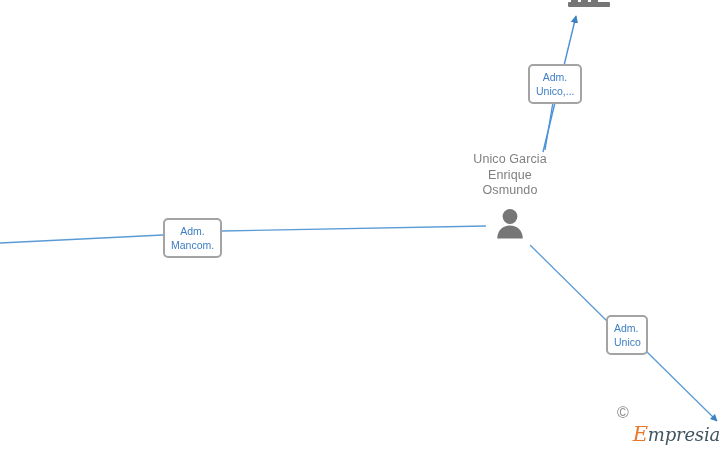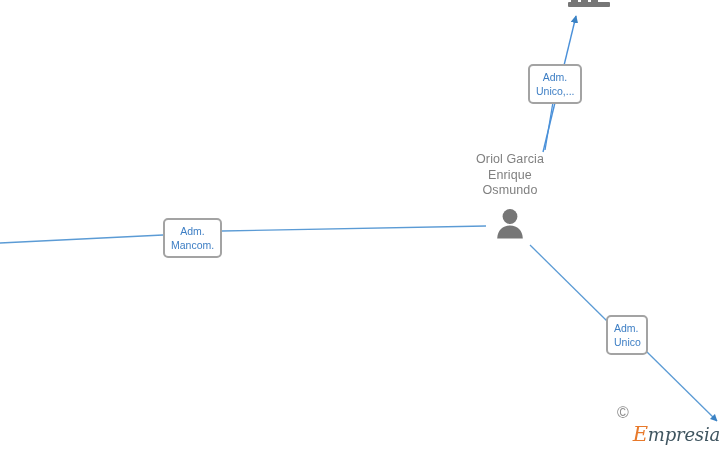--- a/index.html
+++ b/index.html
@@ -116,21 +116,21 @@
   </svg>
 
   <svg style="position:absolute; left:568px; top:-22px; width:42px; height:34px;" viewBox="0 0 42 34" xmlns="http://www.w3.org/2000/svg">
     <rect x="3" y="4" width="7" height="20" fill="#767676"></rect>
     <rect x="13" y="4" width="7" height="20" fill="#767676"></rect>
     <rect x="23" y="4" width="7" height="20" fill="#767676"></rect>
     <rect x="0" y="24" width="42" height="5" rx="1" fill="#767676"></rect>
   </svg>
 
   <div class="person-node" style="left:440px; top:152px;">
-    <div class="person-name">Oriol Garcia
+    <div class="person-name">Unico Garcia
 Enrique
 Osmundo</div>
     <svg class="person-icon" viewBox="0 0 34 34" xmlns="http://www.w3.org/2000/svg">
       <circle cx="17" cy="9.5" r="7.4" fill="#767676"></circle>
       <path d="M 17 18.5 C 9.5 18.5 4.6 23.4 4.2 31.5 L 29.8 31.5 C 29.4 23.4 24.5 18.5 17 18.5 Z" fill="#767676"></path>
     </svg>
   </div>
 
   <div class="edge-label center" style="left:528px; top:64px; width:54px;">Adm.
 Unico,...</div>

